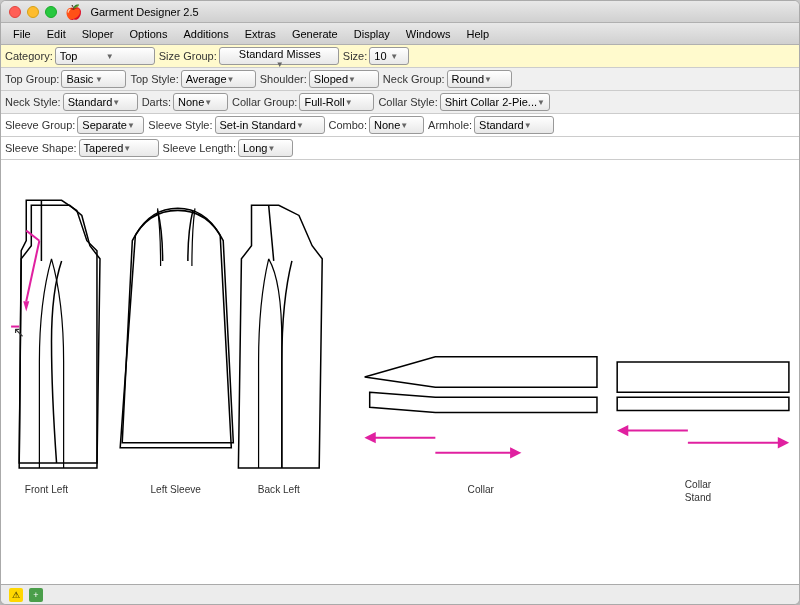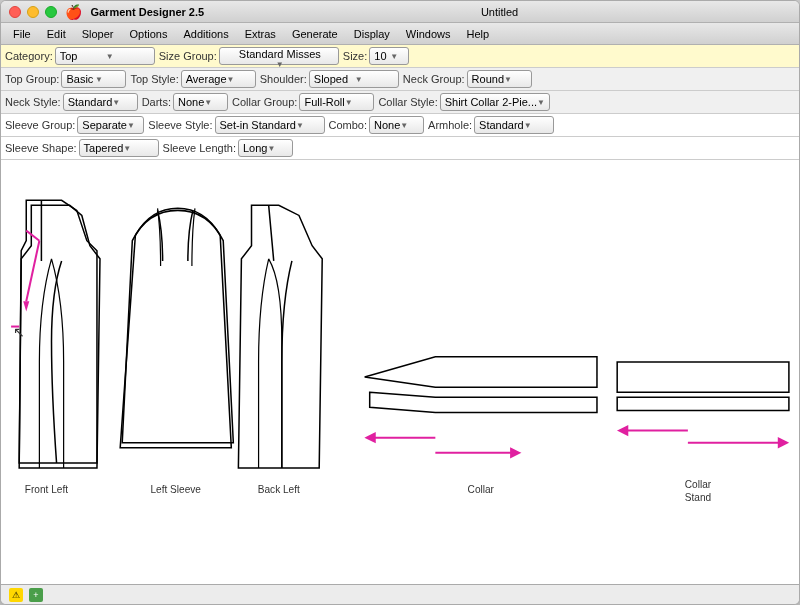--- a/index.html
+++ b/index.html
@@ -45,21 +45,21 @@
     }
     .tl-close { background: #ff5f57; border: 1px solid #e0443e; }
     .tl-min { background: #febc2e; border: 1px solid #d4a017; }
     .tl-max { background: #28c840; border: 1px solid #1aab29; }
     .apple-menu {
       margin-right: 8px;
       font-size: 14px;
     }
     .app-name {
       font-size: 11px;
-      font-weight: bold;
+      font-weight: normal;
       margin-right: 4px;
     }
     .title-center {
       flex: 1;
       text-align: center;
       font-size: 11px;
       font-weight: 500;
     }
     
     .menubar {
@@ -118,21 +118,21 @@
     .dropdown span { flex: 1; }
     .dropdown .arrow {
       font-size: 8px;
       color: #666;
     }
     .dd-category { width: 100px; }
     .dd-sizegroup { width: 120px; flex-direction: column; }
     .dd-size { width: 40px; }
     .dd-topgroup { width: 65px; }
     .dd-topstyle { width: 75px; }
-    .dd-shoulder { width: 90px; }
+    .dd-shoulder { width: 70px; }
     .dd-neckgroup { width: 65px; }
     .dd-neckstyle { width: 75px; }
     .dd-darts { width: 55px; }
     .dd-collargroup { width: 75px; }
     .dd-collarstyle { width: 110px; }
     .dd-sleevegroup { width: 67px; }
     .dd-sleevestyle { width: 110px; }
     .dd-combo { width: 55px; }
     .dd-armhole { width: 80px; }
     .dd-sleeveshape { width: 80px; }
@@ -180,21 +180,20 @@
 <div class="window">
 
   <div class="titlebar">
     <div class="traffic-lights">
       <div class="traffic-light tl-close"></div>
       <div class="traffic-light tl-min"></div>
       <div class="traffic-light tl-max"></div>
     </div>
     <span class="apple-menu">🍎</span>
     <span class="app-name">Garment Designer 2.5</span>
-    <div class="title-center">Untitled</div>
   </div>
 
   <div class="menubar">
     <span class="menu-item">File</span>
     <span class="menu-item">Edit</span>
     <span class="menu-item">Sloper</span>
     <span class="menu-item">Options</span>
     <span class="menu-item">Additions</span>
     <span class="menu-item">Extras</span>
     <span class="menu-item">Generate</span>

